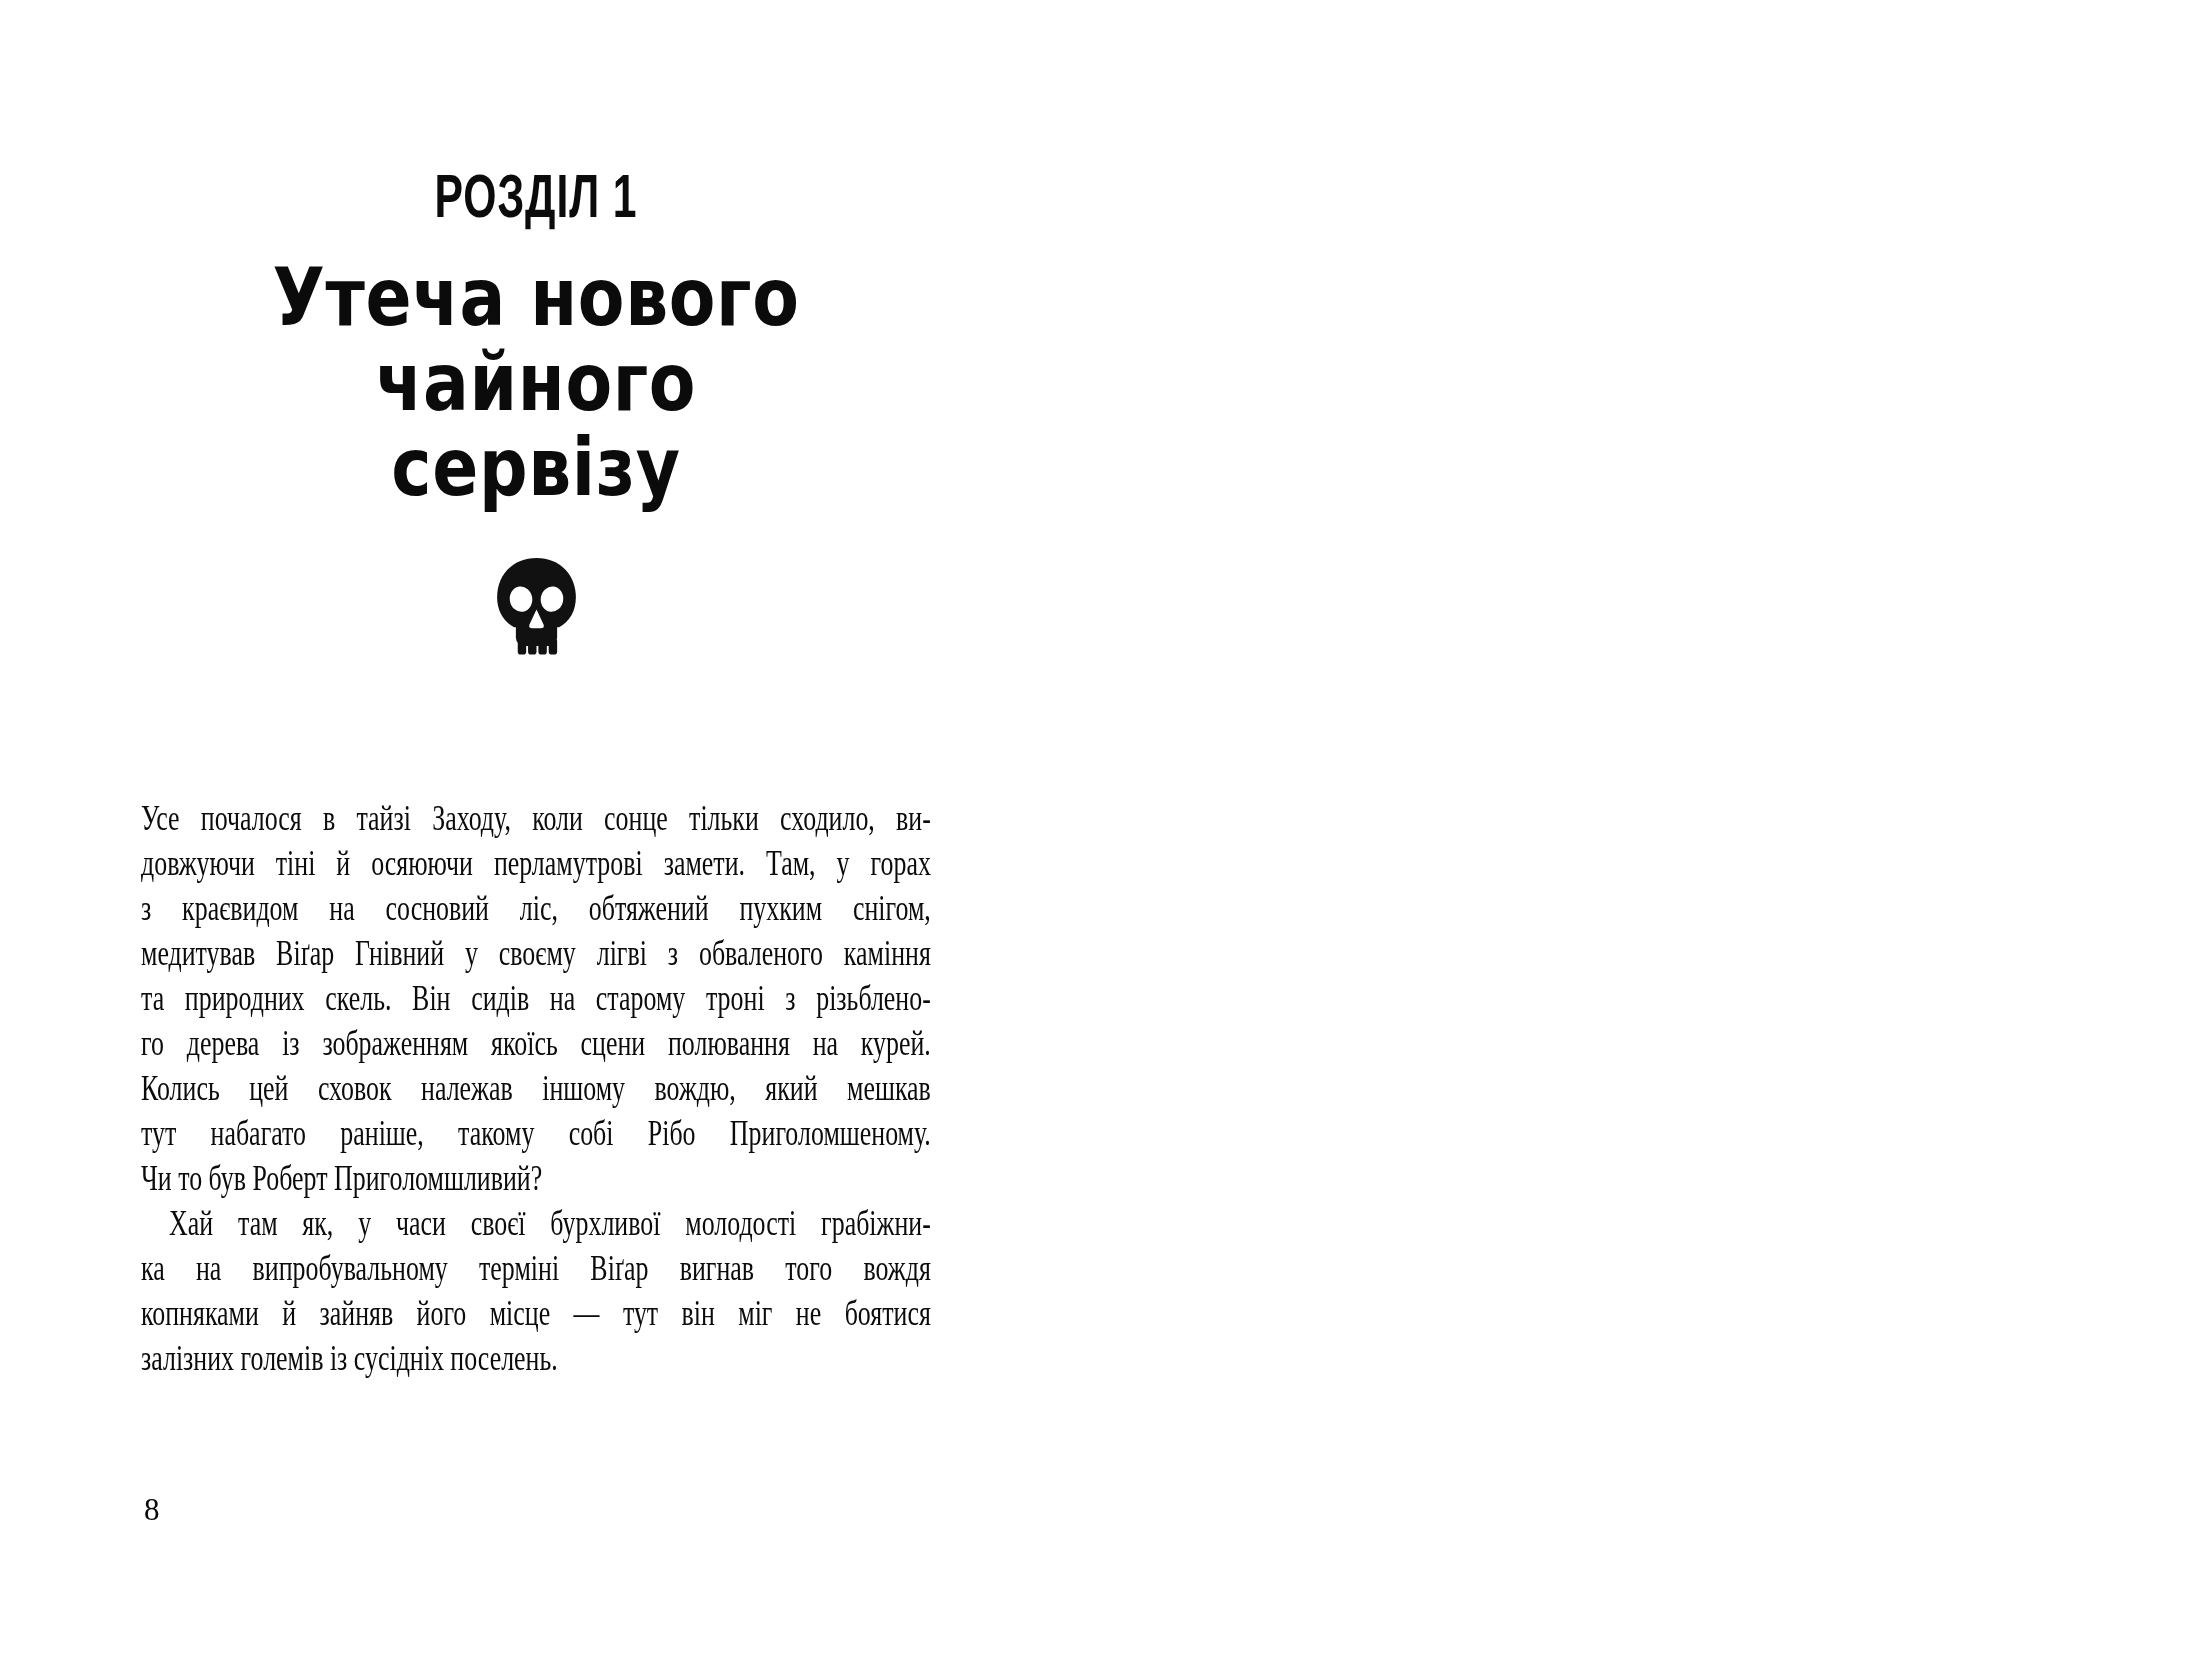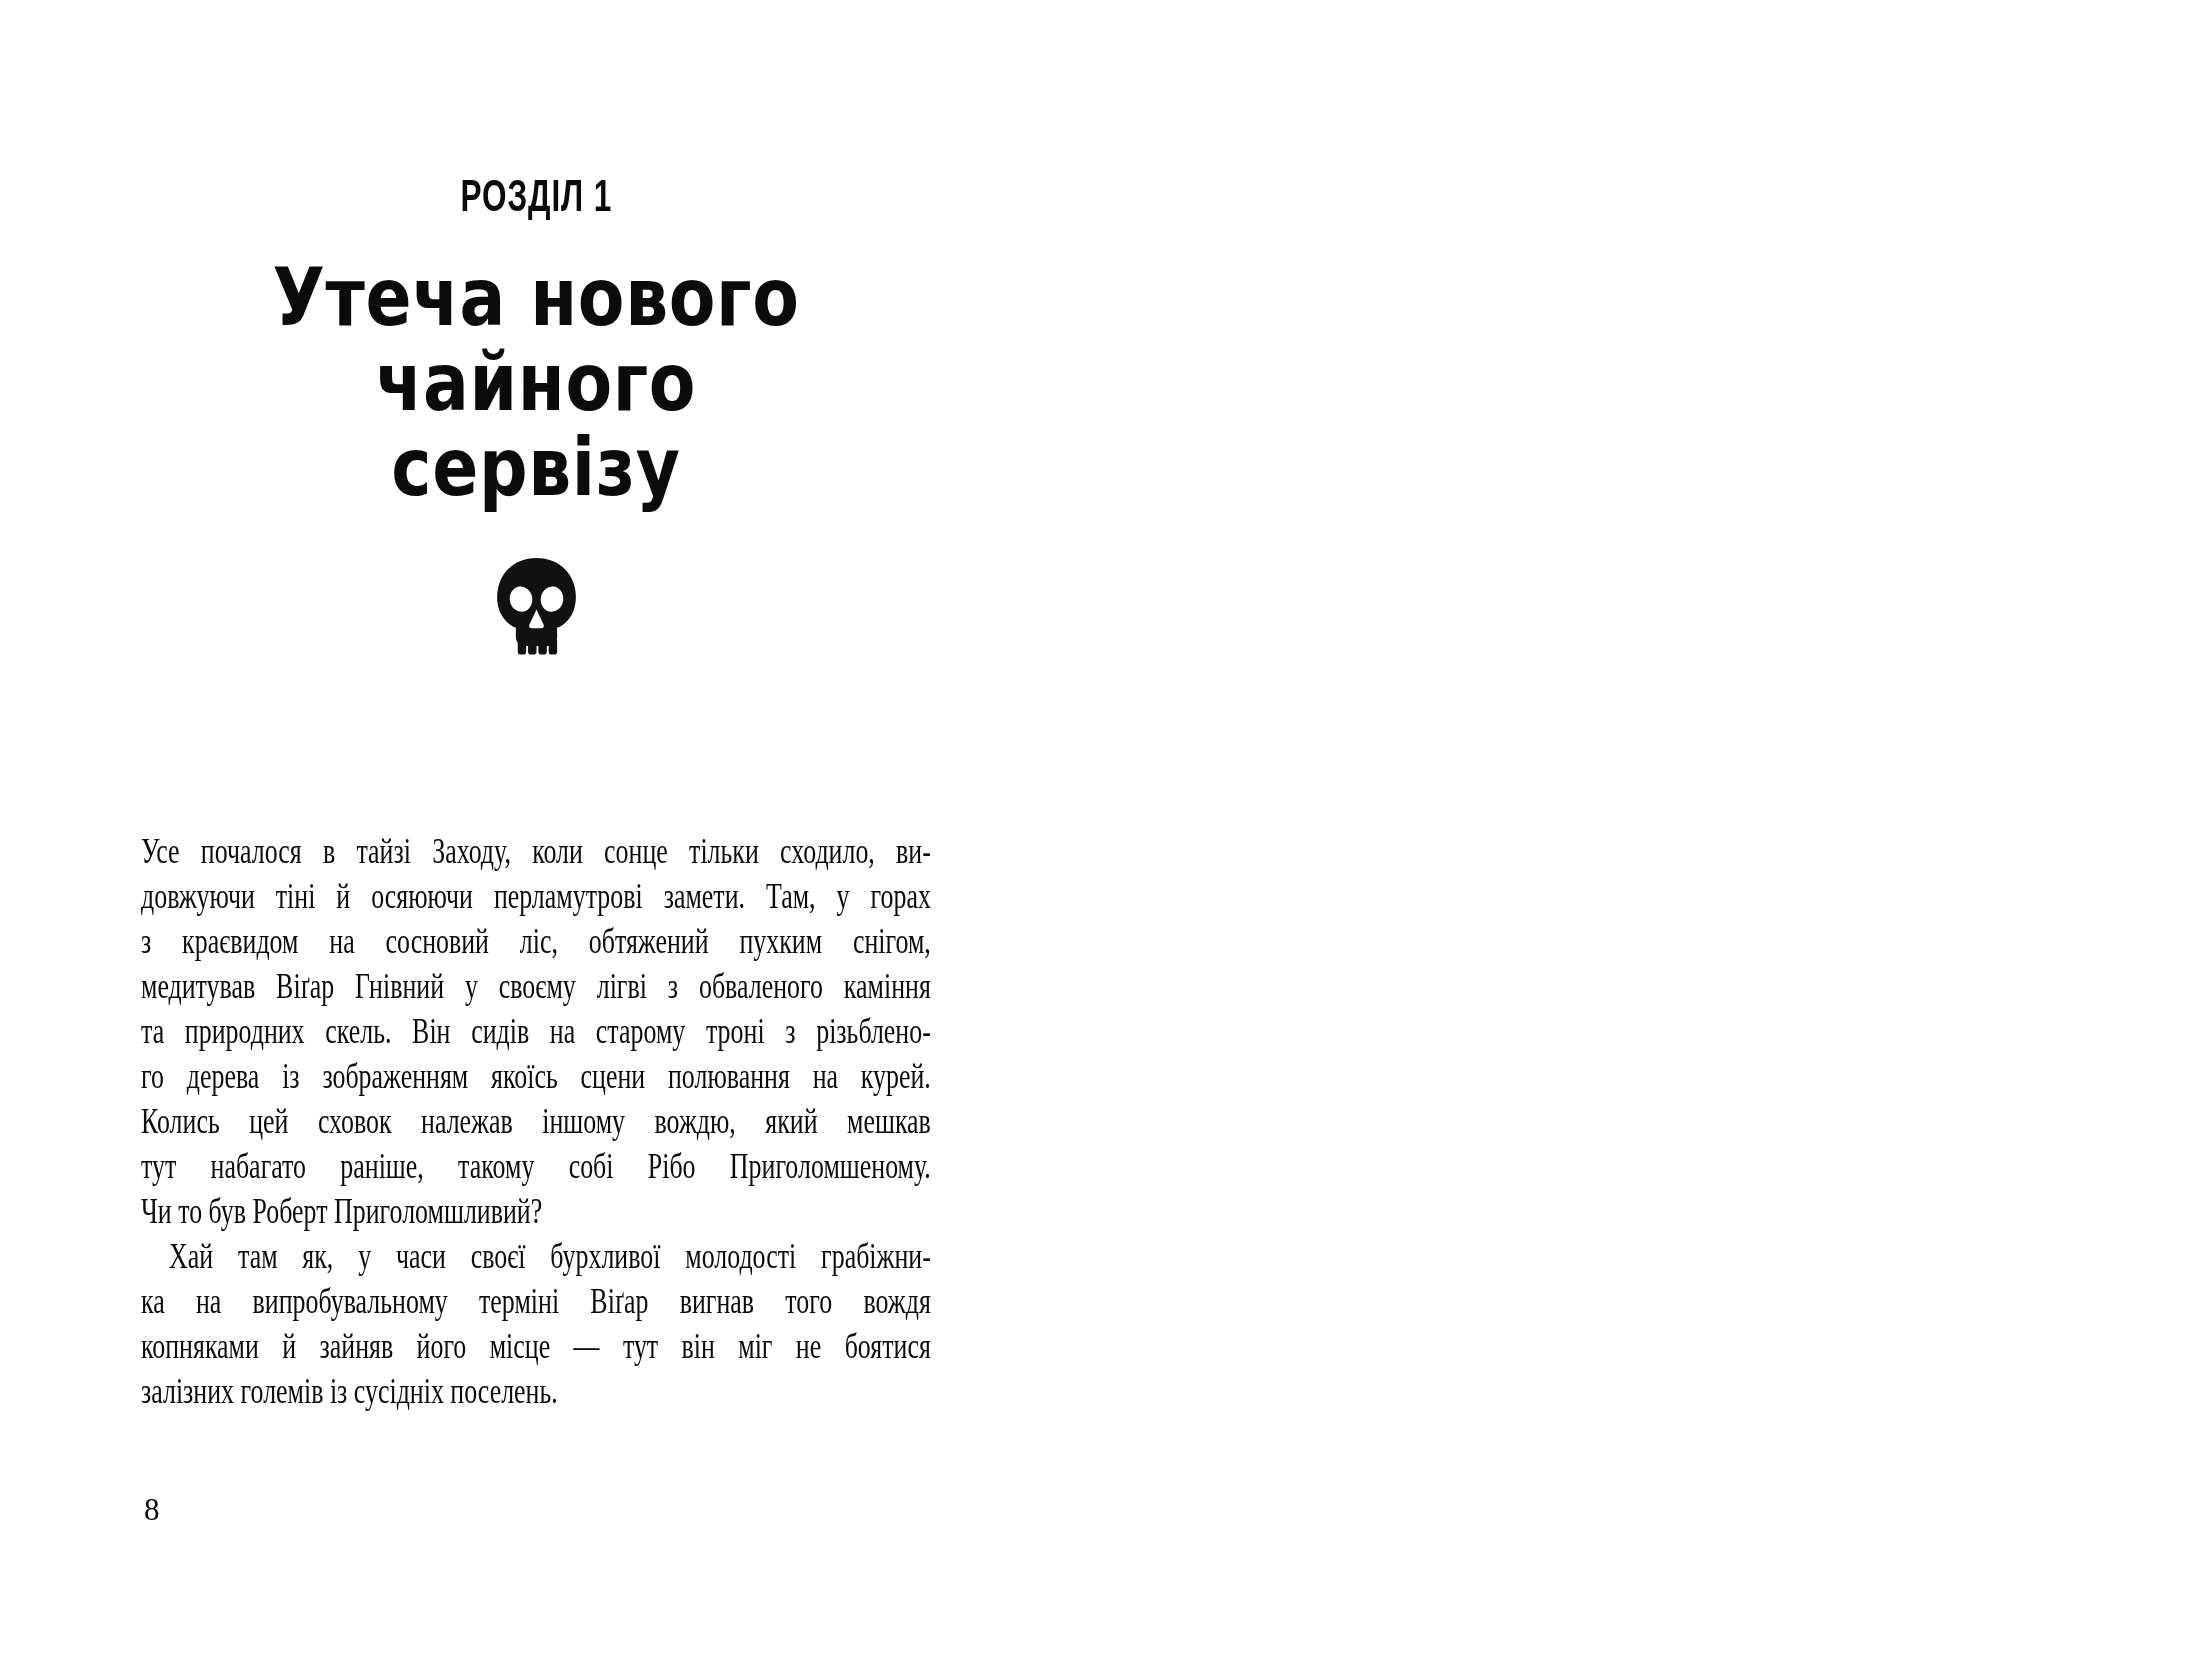--- a/index.html
+++ b/index.html
@@ -33,21 +33,21 @@
 
   
   .chapter-label {
     position: absolute;
     left: 141px;
     top: 164px;
     width: 790px;
     text-align: center;
     font-family: "Liberation Sans", sans-serif;
     font-weight: 700;
-    font-size: 45px;
+    font-size: 61px;
     line-height: 64px;
     white-space: nowrap;
   }
   .chapter-label .condense {
     display: inline-block;
     transform: scaleX(0.70);
     transform-origin: center top;
     letter-spacing: 1.3px;
   }
 
@@ -81,21 +81,21 @@
     position: absolute;
     width: 790px;
   }
   .body-col .squeeze {
     width: 1097px;               
     transform: scaleX(0.72);
     transform-origin: left top;
     font-size: 36px;
     line-height: 45px;
   }
-  #left-body  { left: 141px;  top: 829px; }
+  #left-body  { left: 141px;  top: 796px; }
 
   .line {
     text-align: justify;
     text-align-last: justify;
     height: 45px;
     white-space: nowrap;
   }
   .line.last {
     text-align-last: left;
   }

